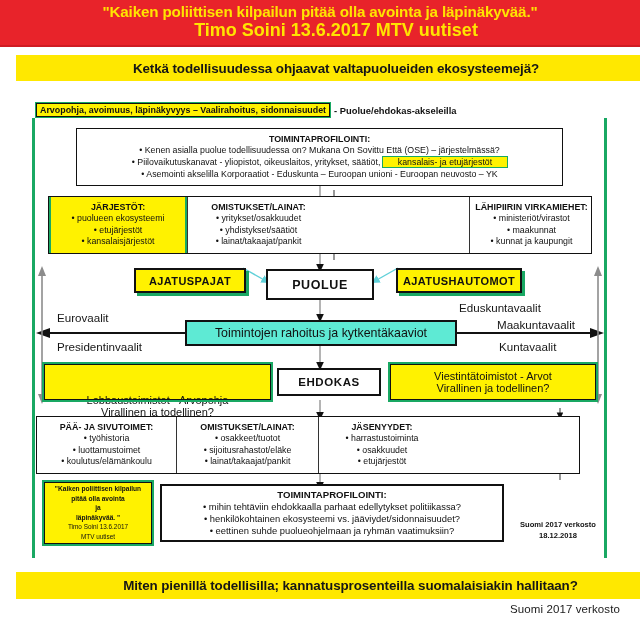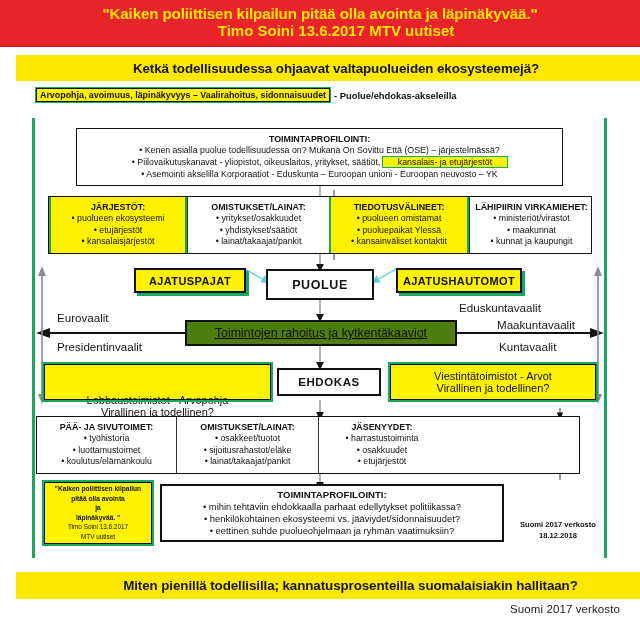--- a/index.html
+++ b/index.html
@@ -17,21 +17,21 @@
     background: #e8232a;
     display: flex; flex-direction: column;
     align-items: center; justify-content: center;
     border-bottom: 2px solid #cf1b22;
   }
   .red-banner .l1 {
     color: #ffe400; font-size: 15.2px; font-weight: bold;
     letter-spacing: -0.15px; line-height: 1.05; white-space: nowrap;
   }
   .red-banner .l2 {
-    color: #ffe400; font-size: 15px; font-weight: bold;
+    color: #ffe400; font-size: 18px; font-weight: bold;
     line-height: 1.15; white-space: nowrap; margin-left: 32px;
   }
 
   
   .yellow-band {
     position: absolute; left: 16px; width: 640px;
     background: #ffe800;
     display: flex; align-items: center; justify-content: center;
   }
   .yellow-band span {
@@ -115,21 +115,21 @@
 
   <div class="red-banner">
     <div class="l1">"Kaiken poliittisen kilpailun pitää olla avointa ja läpinäkyvää."</div>
     <div class="l2">Timo Soini 13.6.2017 MTV uutiset</div>
   </div>
 
   <div class="yellow-band" id="band-top">
     <span>Ketkä todellisuudessa ohjaavat valtapuolueiden ekosysteemejä?</span>
   </div>
 
-  <div style="position:absolute;left:36px;top:88px;display:flex;align-items:center;text-align:center;">
+  <div style="position:absolute;left:36px;top:103px;display:flex;align-items:center;text-align:center;">
     <span style="background:#fff200;border:1.3px solid #111;outline:1.8px solid #19a863;padding:1px 3px;font-size:8.9px;font-weight:bold;color:#111;white-space:nowrap;">Arvopohja, avoimuus, läpinäkyvyys – Vaalirahoitus, sidonnaisuudet</span>
     <span style="font-size:9.4px;font-weight:bold;color:#111;white-space:nowrap;margin-left:4px;">- Puolue/ehdokas-akseleilla</span>
   </div>
 
   <div style="position:absolute;left:32px;top:118px;width:3px;height:440px;background:#19a863;"></div>
   <div style="position:absolute;left:604px;top:118px;width:3px;height:440px;background:#19a863;"></div>
 
   <div class="box" style="left:76px;top:128px;width:487px;height:58px;">
     <div class="ttl">TOIMINTAPROFILOINTI:</div>
     <div class="wide-line">• Kenen asialla puolue todellisuudessa on? Mukana On Sovittu Että (OSE) – järjestelmässä?</div>
@@ -149,26 +149,20 @@
       <div class="li">• kansalaisjärjestöt</div>
     </div>
 
     <div class="quad" style="left:138px;width:142px;">
       <div class="ttl">OMISTUKSET/LAINAT:</div>
       <div class="li">• yritykset/osakkuudet</div>
       <div class="li">• yhdistykset/säätiöt</div>
       <div class="li">• lainat/takaajat/pankit</div>
     </div>
 
-    <div class="quad" style="left:280px;width:140px;background:#fff200;border-left:2px solid #19a863;border-right:2px solid #19a863;">
-      <div class="ttl">TIEDOTUSVÄLINEET:</div>
-      <div class="li">• puolueen omistamat</div>
-      <div class="li">• puoluepaikat Ylessä</div>
-      <div class="li">• kansainväliset kontaktit</div>
-    </div>
 
     <div class="quad" style="left:420px;width:124px;">
       <div class="ttl">LÄHIPIIRIN VIRKAMIEHET:</div>
       <div class="li">• ministeriöt/virastot</div>
       <div class="li">• maakunnat</div>
       <div class="li">• kunnat ja kaupungit</div>
     </div>
   </div>
 
   <svg class="deco">
@@ -229,21 +223,21 @@
   <div class="hbox" style="left:396px;top:268px;width:126px;height:25px;">
     <span>AJATUSHAUTOMOT</span>
   </div>
 
   <div class="axis-lbl" style="left:57px;top:311px;">Eurovaalit</div>
   <div class="axis-lbl" style="left:57px;top:340px;">Presidentinvaalit</div>
   <div class="axis-lbl" style="left:459px;top:301px;">Eduskuntavaalit</div>
   <div class="axis-lbl" style="left:497px;top:318px;">Maakuntavaalit</div>
   <div class="axis-lbl" style="left:499px;top:340px;">Kuntavaalit</div>
 
-  <div style="position:absolute;left:185px;top:320px;width:272px;height:26px;background:#4d7c0f;border:2.4px solid #111;display:flex;align-items:center;justify-content:center;text-decoration:underline;">
+  <div style="position:absolute;left:185px;top:320px;width:272px;height:26px;background:#5eead4;border:2.4px solid #111;display:flex;align-items:center;justify-content:center;">
     <span style="font-size:12.4px;color:#111;white-space:nowrap;">Toimintojen rahoitus ja kytkentäkaaviot</span>
   </div>
 
   <div style="position:absolute;left:44px;top:364px;width:227px;height:36px;background:#fff200;border:1.5px solid #111;outline:2.4px solid #19a863;display:flex;flex-direction:column;align-items:center;justify-content:center;">
     <span style="font-size:11px;color:#111;white-space:nowrap;margin-top:48px;">Lobbaustoimistot - Arvopohja</span>
     <span style="font-size:11px;color:#111;white-space:nowrap;">Virallinen ja todellinen?</span>
   </div>
 
   <div class="nodebox" style="left:277px;top:368px;width:104px;height:28px;">
     <span style="font-size:11.5px;">EHDOKAS</span>

